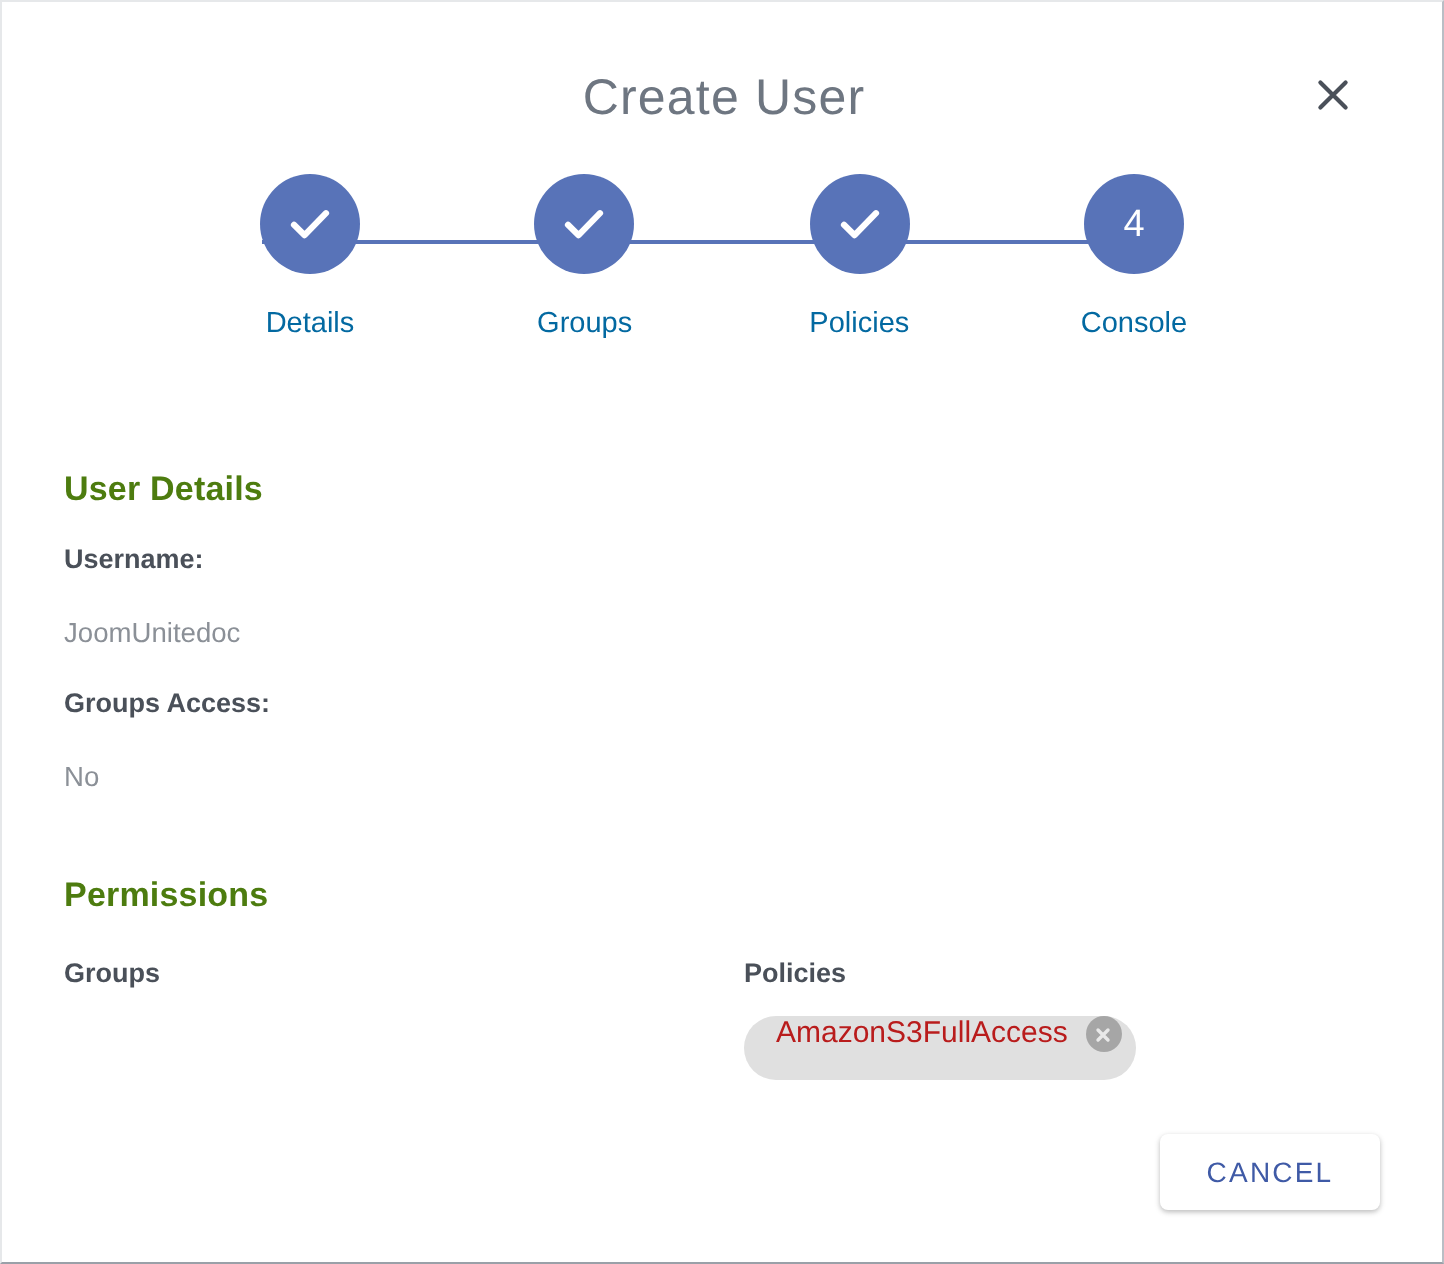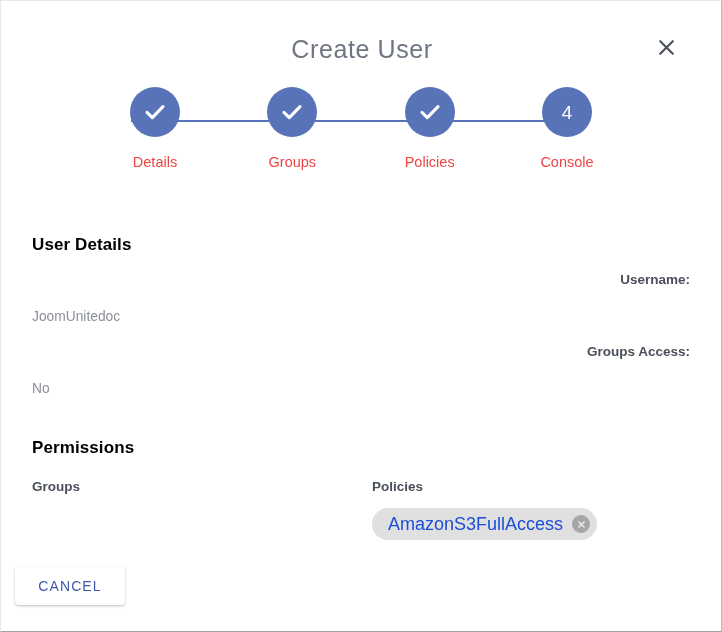--- a/index.html
+++ b/index.html
@@ -100,42 +100,41 @@
     justify-content: center;
     color: #ffffff;
     font-size: 19px;
     line-height: 1;
     box-sizing: border-box;
   }
   .step-circle svg { display: block; }
   .step-label {
     margin-top: 17px;
     font-size: 14.5px;
-    color: #ef4444;
+    color: #0369a1;
     white-space: nowrap;
   }
 
   
   .modal-body {
     padding: 0 31px;
   }
   .section-heading {
     font-size: 17px;
     font-weight: bold;
-    color: #000000;
+    color: #4d7c0f;
     letter-spacing: 0.1px;
   }
   .section-user-details { margin-top: 48px; }
   .detail-row { margin-top: 16px; }
   .detail-label {
     font-size: 13.5px;
     font-weight: bold;
     color: #4a5059;
     line-height: 18px;
-    text-align: right;
   }
   .detail-value {
     font-size: 13.8px;
     color: #8b9097;
     line-height: 20px;
     margin-top: 18px;
   }
 
   .section-permissions { margin-top: 39px; }
   .permissions-columns {
@@ -151,27 +150,26 @@
   }
   .chips {
     margin-top: 14px;
     display: flex;
     flex-wrap: wrap;
     gap: 8px;
     min-height: 32px;
   }
   .chip {
     display: inline-flex;
-    align-items: center;
     height: 32px;
     padding: 0 7px 0 16px;
     border-radius: 16px;
     background: #e0e0e0;
-    color: #1d4ed8;
-    font-size: 18px;
+    color: #b91c1c;
+    font-size: 15px;
     cursor: default;
   }
   .chip-remove {
     width: 18px;
     height: 18px;
     border-radius: 50%;
     background: #a6a6a6;
     margin-left: 9px;
     display: flex;
     align-items: center;
@@ -180,25 +178,25 @@
     flex: 0 0 auto;
   }
   .chip-remove svg { display: block; }
 
   
   .modal-footer {
     position: absolute;
     left: 0;
     right: 0;
     bottom: 26px;
-    padding: 0 14px;
-    box-sizing: border-box;
-    display: flex;
-    align-items: center;
-    justify-content: space-between;
+    padding: 0 31px;
+    box-sizing: border-box;
+    display: flex;
+    align-items: center;
+    justify-content: flex-end;
   }
   .footer-right {
     display: flex;
     align-items: center;
     gap: 14px;
   }
   .btn {
     border: none;
     border-radius: 4px;
     font-family: "Liberation Sans", sans-serif;

